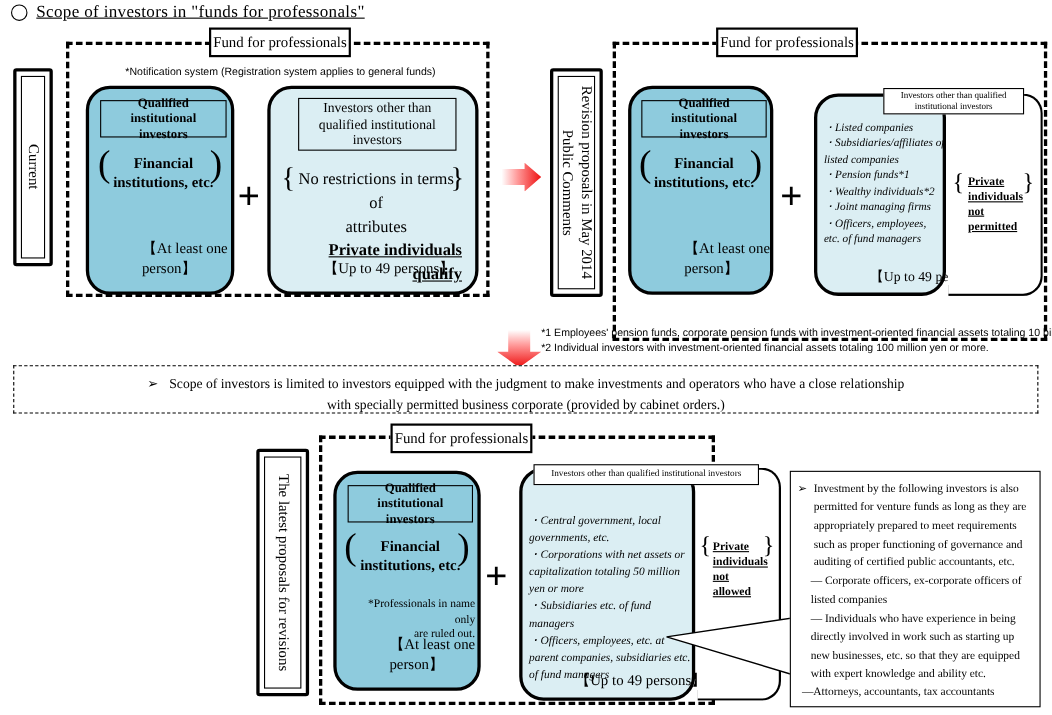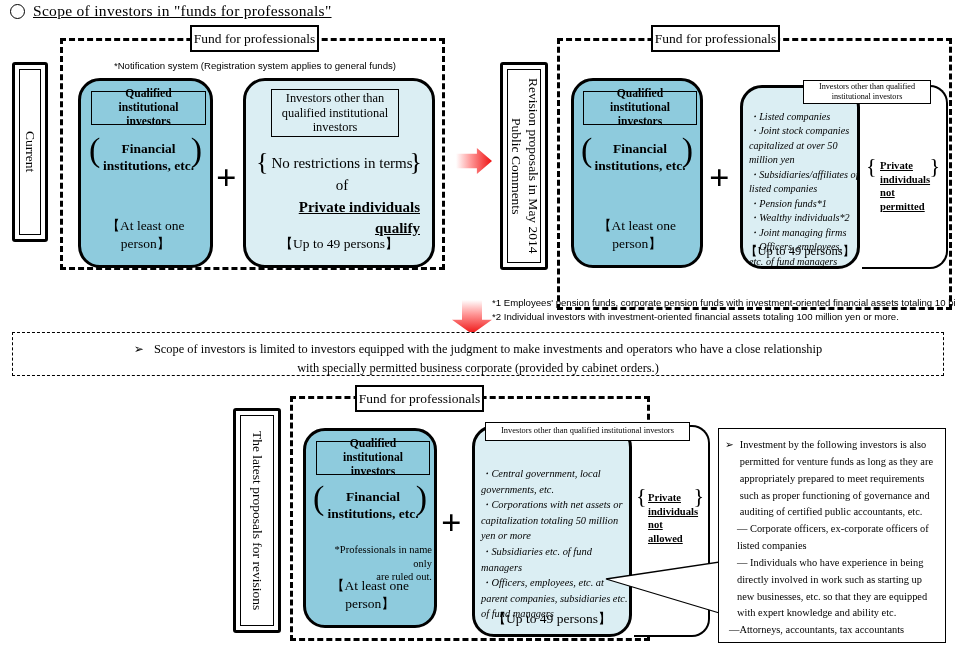--- a/index.html
+++ b/index.html
@@ -34,21 +34,21 @@
   .gbox.mid{background:#8ecbdd;}
   .gbox.light{background:#dbeef3;}
 
   .hdr{border:1.6px solid #000;background:transparent;font-weight:bold;font-size:11.6px;
        text-align:center;line-height:1.2;padding:2px 3px;}
   .hdr.plain{font-weight:normal;}
   .hdr.white{background:#fff;}
 
   .big{font-weight:bold;font-size:13.5px;text-align:center;line-height:1.25;}
   .note{font-size:10.5px;text-align:right;line-height:1.3;}
-  .count{font-size:13.5px;text-align:center;}
+  .count{font-size:13.5px;margin-left:48px;}
   .count.small{font-size:12.5px;}
 
   
   .brace{position:absolute;font-size:34px;line-height:1;font-family:"Liberation Serif",serif;}
   .brace.sm{font-size:26px;}
   .brace.xs{font-size:22px;}
 
   
   .plus{font-size:36px;font-weight:bold;line-height:1;}
 
@@ -104,25 +104,26 @@
   <div class="abs big" style="left:12px;top:60px;width:111px;white-space:pre-line;">Financial
 institutions, etc.</div>
   <div class="brace" style="left:8px;top:52px;">(</div>
   <div class="brace" style="right:8px;top:52px;">)</div>
   <div class="abs count" style="left:0;bottom:12px;width:100%;">【At least one person】</div>
 </div>
 
 <div class="abs plus" style="left:216px;top:160px;">+</div>
 
 <div class="gbox light" style="left:243px;top:78px;width:192px;height:190px;">
-  <div class="abs hdr plain" style="left:25px;top:8px;width:128px;height:48px;display:flex;align-items:center;justify-content:center;white-space:pre-line;font-size:12.4px;">Investors other than
+  <div class="abs hdr plain" style="left:25px;top:8px;width:144px;height:48px;display:flex;align-items:center;justify-content:center;white-space:pre-line;font-size:12.4px;">Investors other than
 qualified institutional
 investors</div>
   <div class="abs" style="left:18px;top:72px;width:156px;text-align:center;font-size:15px;line-height:1.45;">
     <div>No restrictions in terms of</div>
+    <div>attributes</div>
     <div class="uline bold">Private individuals qualify</div>
   </div>
   <div class="brace sm" style="left:10px;top:68px;">{</div>
   <div class="brace sm" style="right:10px;top:68px;">}</div>
   <div class="abs count" style="left:0;bottom:12px;width:100%;">【Up to 49 persons】</div>
 </div>
 
 <div class="abs arrow-r" style="left:456px;top:148px;width:36px;height:26px;
      clip-path:polygon(0% 22%,58% 22%,58% 0%,100% 50%,58% 100%,58% 78%,0% 78%);"></div>
 
@@ -147,21 +148,20 @@
   <div class="abs count" style="left:0;bottom:12px;width:100%;">【At least one person】</div>
 </div>
 
 <div class="abs plus" style="left:709px;top:160px;">+</div>
 
 <div class="gbox light" style="left:740px;top:85px;width:120px;height:184px;">
   <div class="abs hdr plain white" style="left:28px;top:-8px;width:128px;height:24px;display:flex;align-items:center;justify-content:center;white-space:pre-line;font-size:8.2px;z-index:7;margin-left:32px;">Investors other than qualified
 institutional investors</div>
   <div class="abs blist" style="left:6px;top:22px;width:110px;">
     <div>・Listed companies</div>
-    <div>・Joint stock companies capitalized at over 50 million yen</div>
     <div>・Subsidiaries/affiliates of listed companies</div>
     <div>・Pension funds*1</div>
     <div>・Wealthy individuals*2</div>
     <div>・Joint managing firms</div>
     <div>・Officers, employees, etc. of fund managers</div>
   </div>
   <div class="abs count small" style="left:0;bottom:6px;width:100%;">【Up to 49 persons】</div>
 </div>
 
 <div class="abs" style="left:862px;top:85px;width:86px;height:184px;border:2.6px solid #000;border-radius:0 18px 18px 0;border-left:none;background:#fff;">

